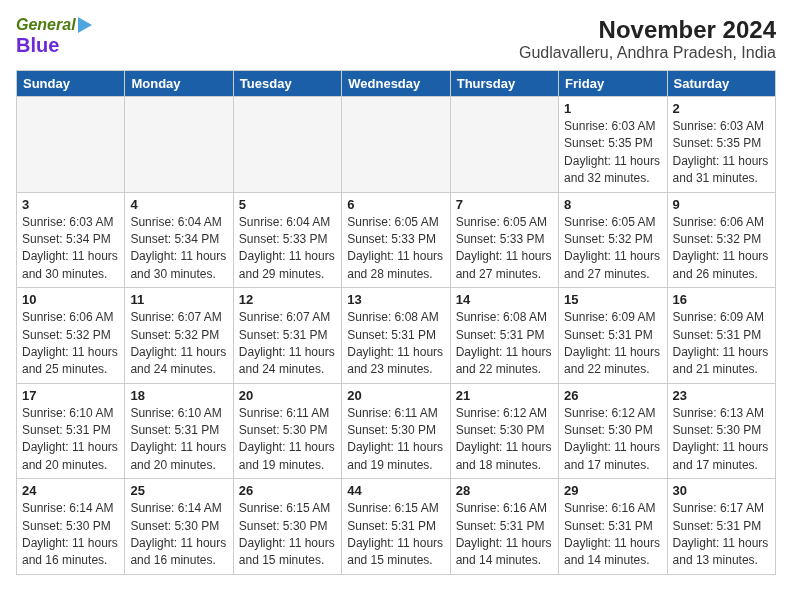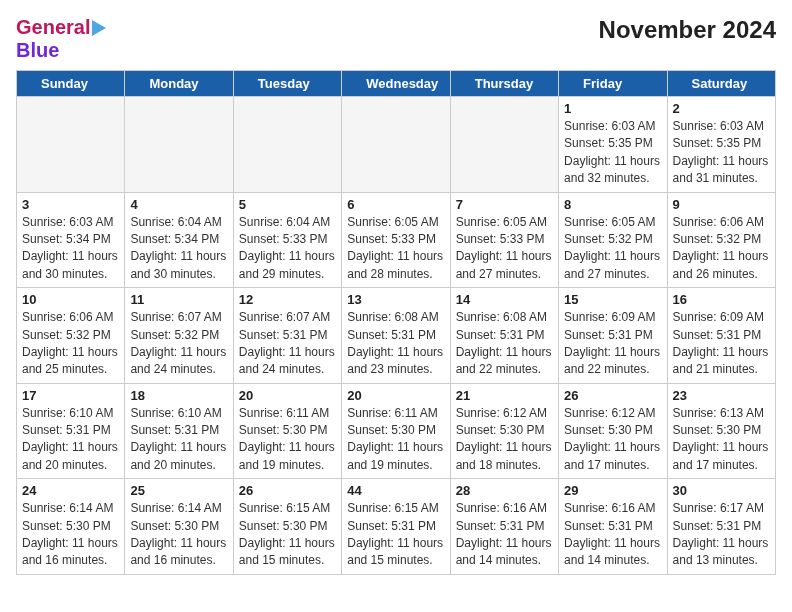--- a/index.html
+++ b/index.html
@@ -31,21 +31,21 @@
     .calendar {
       width: 100%;
       border-collapse: collapse;
       table-layout: fixed;
     }
     .calendar th {
       background: #1a5fa8;
       color: #fff;
       font-size: 13px;
       font-weight: bold;
-      padding: 5px 24px;
+      padding: 5px 6px;
       text-align: left;
       border: 1px solid #ccc;
     }
     .calendar td {
       border: 1px solid #ccc;
       vertical-align: top;
       padding: 4px 5px;
       font-size: 10.5px;
       color: #222;
       height: 88px;
@@ -68,23 +68,24 @@
     .logo-container {
       display: flex;
       flex-direction: column;
       align-items: flex-start;
     }
     .logo-name {
       display: flex;
       align-items: center;
     }
     .general {
-      color: #be185d;
-      font-size: 20px;
-      font-weight: bold;
+      color: #4d7c0f;
+      font-size: 16px;
+      font-weight: bold;
+      font-style: italic;
     }
     .blue-word {
       color: #6d28d9;
       font-size: 20px;
       font-weight: bold;
     }
     .logo-icon {
       display: inline-block;
       width: 0;
       height: 0;
@@ -101,20 +102,21 @@
 <div class="header">
   <div class="logo-container">
     <div class="logo-name">
       <span class="general">General</span>
       <span class="logo-icon"></span>
     </div>
     <span class="blue-word">Blue</span>
   </div>
   <div class="title-block">
     <div class="month-title">November 2024</div>
+    <div class="location-title">Gudlavalleru, Andhra Pradesh, India</div>
   </div>
 </div>
 
 <table class="calendar">
   <thead>
     <tr>
     <th>Sunday</th>
         <th>Monday</th>
         <th>Tuesday</th>
         <th>Wednesday</th>

